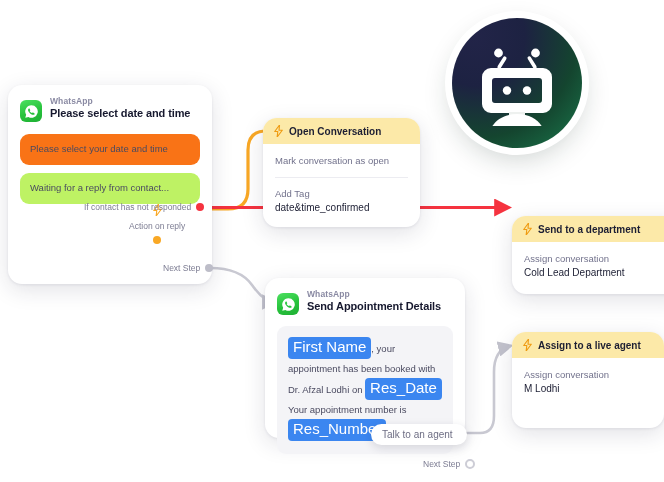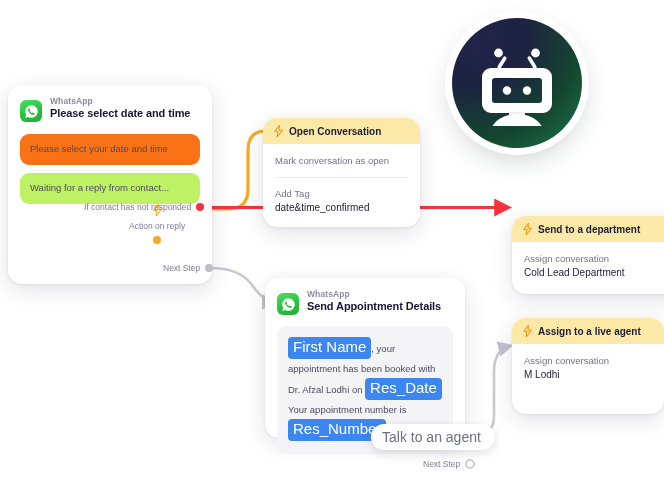--- a/index.html
+++ b/index.html
@@ -69,21 +69,21 @@
   .dot.red{background:#f5333f;}
   .dot.grey{background:#bdbdc8;}
   .dot.hollow{background:#ffffff;border:2px solid #cdcdd6;width:6px;height:6px;}
   .bolt{flex:0 0 auto;display:block}
 
   .pill{
     position:absolute;
     background:#ffffff;
     border-radius:20px;
     box-shadow:0 3px 10px rgba(28,30,60,.14);
-    font-size:14px;color:#6e6e84;
+    font-size:10px;color:#6e6e84;
     display:flex;align-items:center;gap:6px;
     padding:5px 8px 5px 11px;
     white-space:nowrap;
   }
 
   
   .act-head{
     background:#fce9a8;
     border-radius:14px 14px 0 0;
     display:flex;align-items:center;gap:6px;
@@ -201,21 +201,21 @@
         <path d="M6.2 0 L0.6 7.6 H4.2 L3.4 14 L9.4 6.1 H5.6 Z" fill="none" stroke="#ef9b11" stroke-width="1.3" stroke-linejoin="round"></path>
       </svg>
       <span>Send to a department</span>
     </div>
     <div class="act-body">
       <div class="act-line-muted">Assign conversation</div>
       <div class="act-line-strong">Cold Lead Department</div>
     </div>
   </div>
 
-  <div class="card" style="left:512px;top:318px;width:152px;height:96px;">
+  <div class="card" style="left:512px;top:332px;width:152px;height:96px;">
     <div class="act-head">
       <svg class="bolt" width="9" height="12" viewBox="0 0 10 14">
         <path d="M6.2 0 L0.6 7.6 H4.2 L3.4 14 L9.4 6.1 H5.6 Z" fill="none" stroke="#ef9b11" stroke-width="1.3" stroke-linejoin="round"></path>
       </svg>
       <span>Assign to a live agent</span>
     </div>
     <div class="act-body">
       <div class="act-line-muted">Assign conversation</div>
       <div class="act-line-strong">M Lodhi</div>
     </div>

